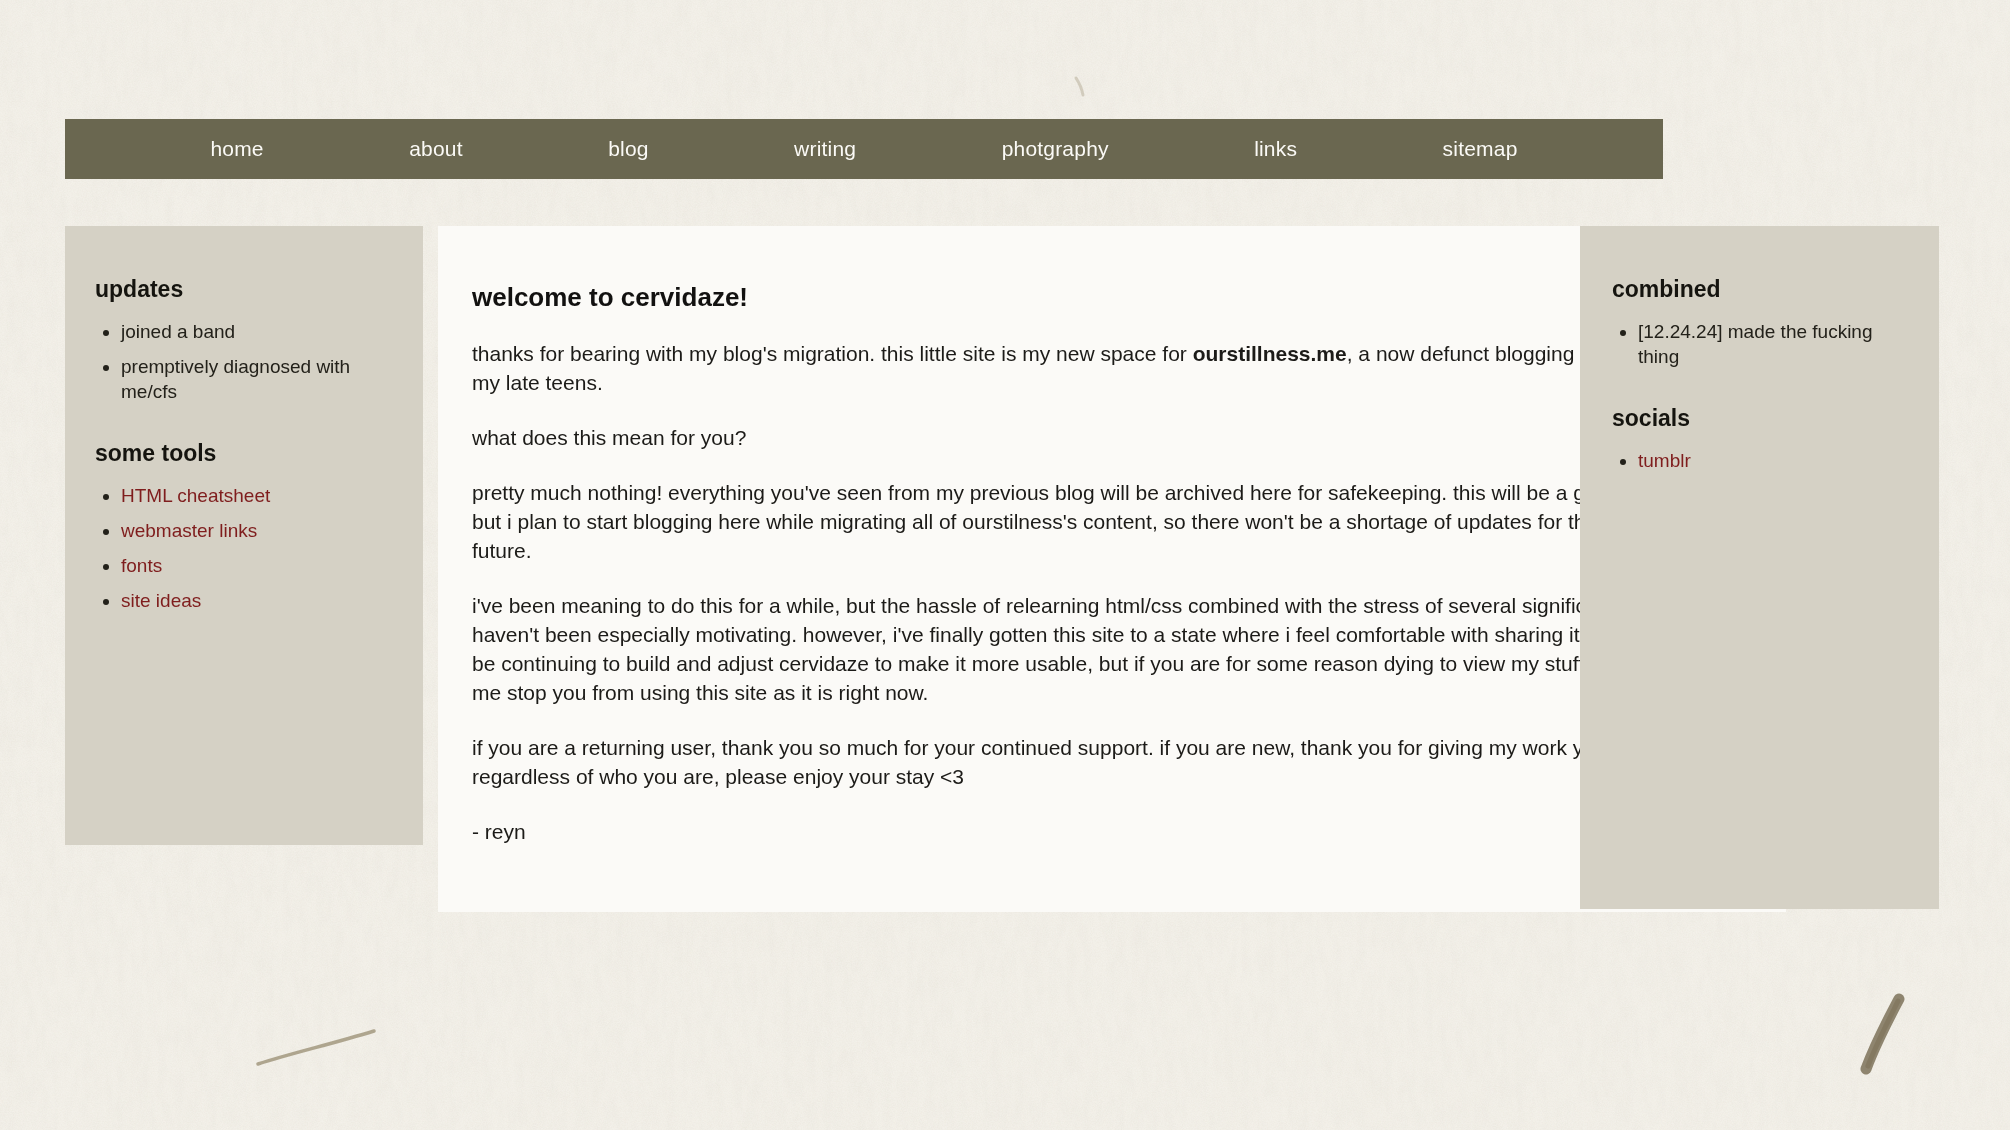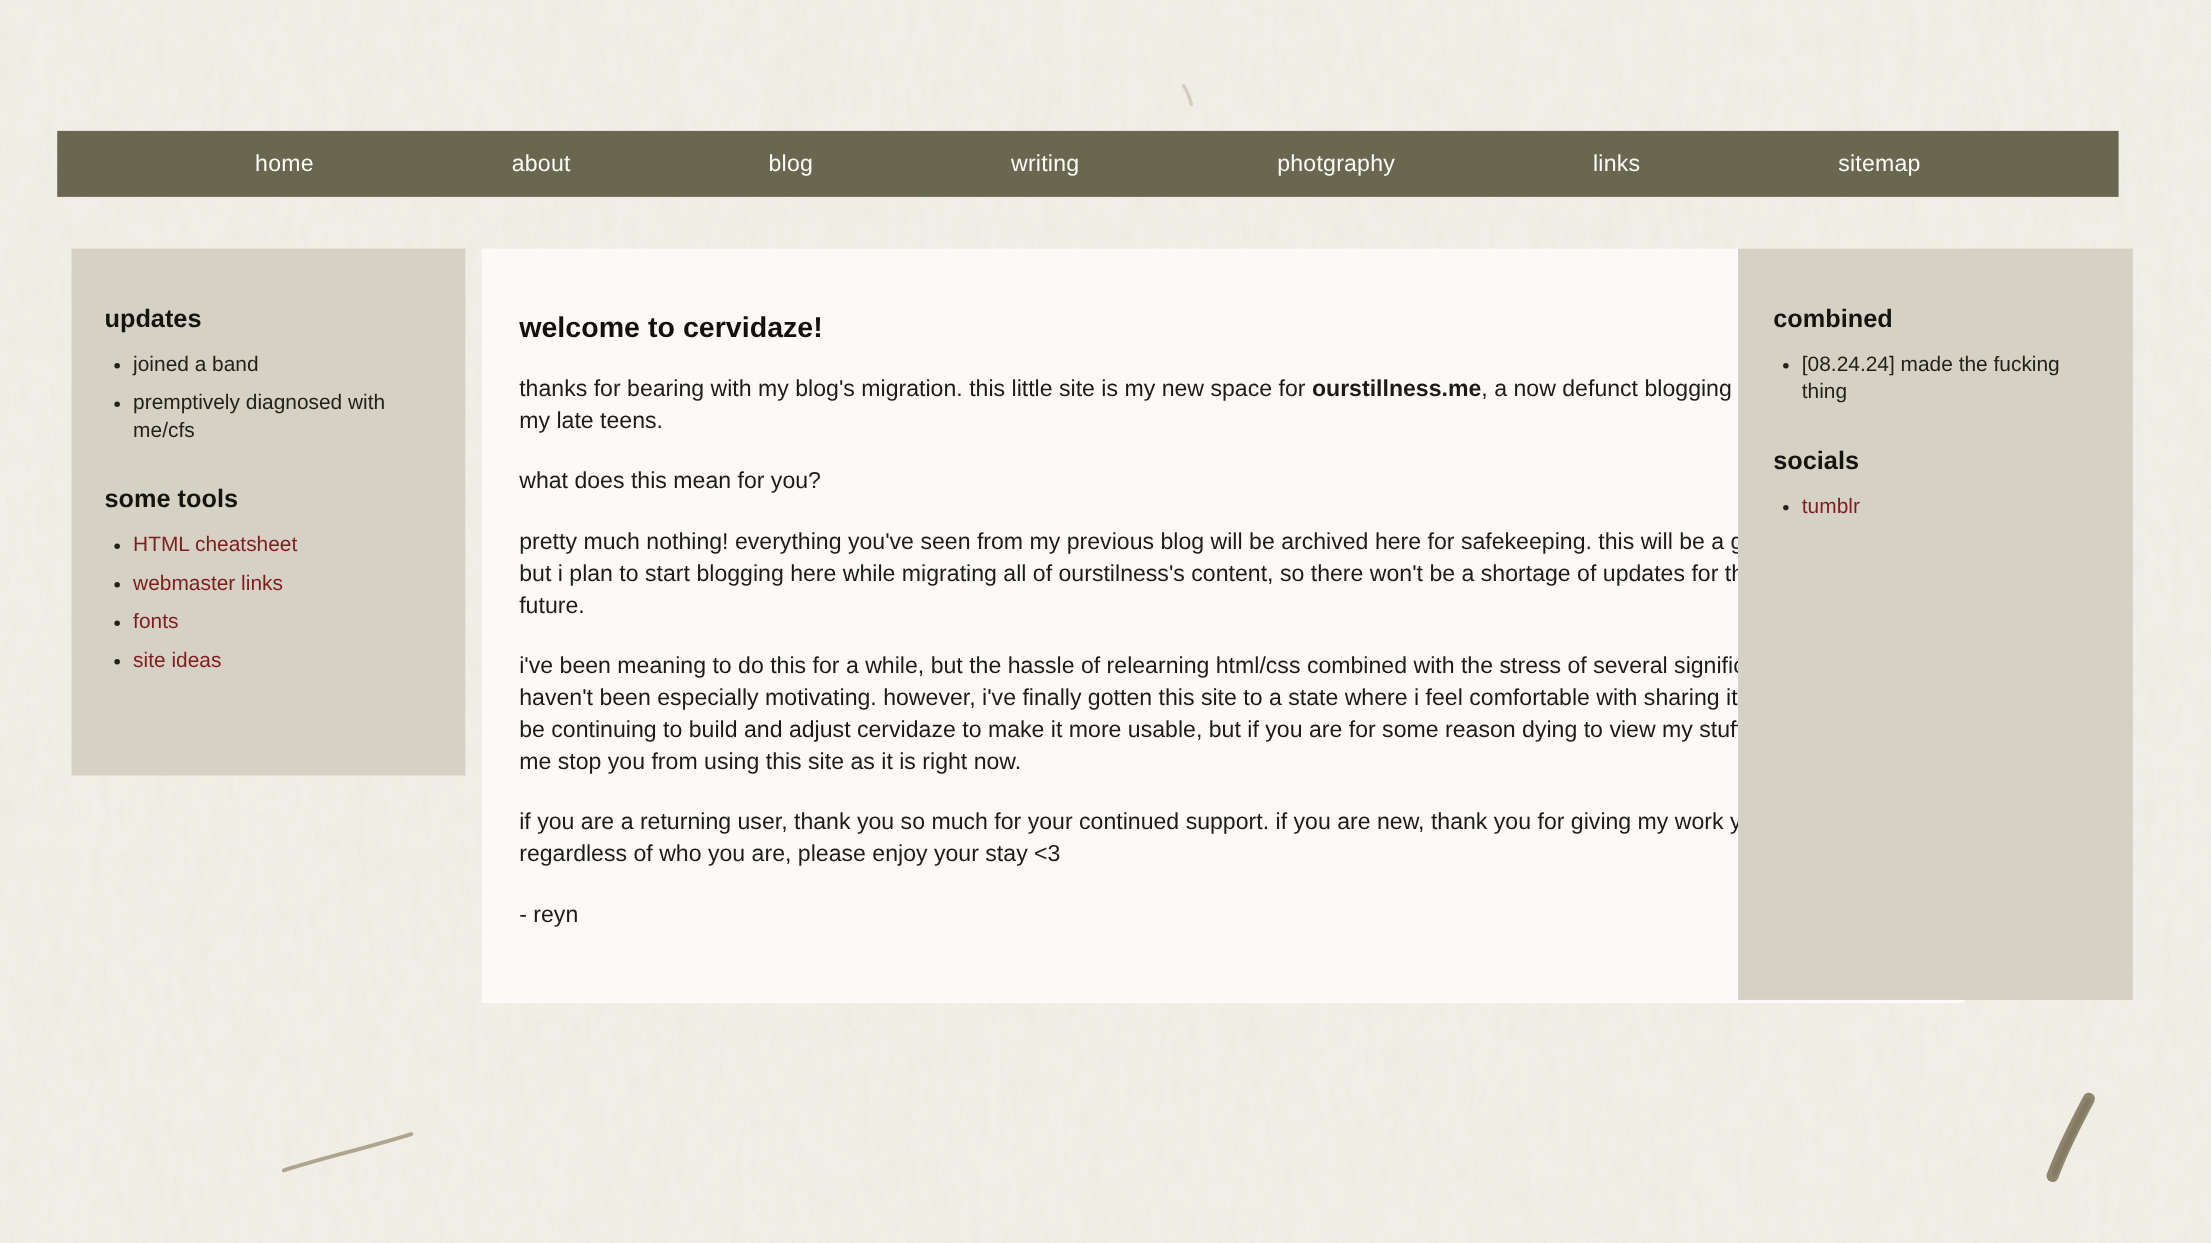--- a/index.html
+++ b/index.html
@@ -7,33 +7,33 @@
   body {
     font-family: "Liberation Sans", sans-serif;
     background: #f0ede5;
     overflow: hidden;
   }
   .canvas { position: relative; width: 2010px; height: 1130px; overflow: hidden; }
   .texture-svg { position: absolute; left: 0; top: 0; z-index: 0; display: block; }
 
   
   .nav {
-    position: absolute; left: 52px; top: 119px; width: 1874px; height: 60px;
+    position: absolute; left: 65px; top: 119px; width: 1598px; height: 60px;
     background: #6a6750; z-index: 2;
     display: flex; justify-content: space-evenly; align-items: center;
   }
   .nav-link {
     color: #fbfaf6; font-size: 21px; text-decoration: none; cursor: pointer;
     letter-spacing: 0.2px;
   }
 
   
   .col { position: absolute; top: 226px; z-index: 1; }
   .sidebar { background: #d5d1c5; color: #201e18; }
-  .sidebar-left  { left: 65px;  width: 358px; height: 479px; padding: 50px 24px 30px 30px; }
+  .sidebar-left  { left: 65px;  width: 358px; height: 619px; padding: 50px 24px 30px 30px; }
   .sidebar-right { left: 1580px; width: 359px; height: 683px; padding: 50px 26px 30px 32px; }
   .main-panel {
     left: 438px; width: 1348px; height: 686px;
     background: #fbfaf7; padding: 56px 34px 40px 34px; color: #1c1b18;
   }
 
   .side-heading {
     font-size: 23px; font-weight: bold; color: #15140f;
     margin: 0 0 6px 0;
   }
@@ -111,21 +111,21 @@
         <p><span>pretty much nothing! everything you've seen from my previous blog will be archived here for safekeeping. this will be a gradual process, but i plan to start blogging here while migrating all of ourstilness's content, so there won't be a shortage of updates for the foreseeable future.</span></p>
         <p><span>i've been meaning to do this for a while, but the hassle of relearning html/css combined with the stress of several significant life events haven't been especially motivating. however, i've finally gotten this site to a state where i feel comfortable with sharing it! i will obviously be continuing to build and adjust cervidaze to make it more usable, but if you are for some reason dying to view my stuff again, don't let me stop you from using this site as it is right now.</span></p>
         <p><span>if you are a returning user, thank you so much for your continued support. if you are new, thank you for giving my work your time. regardless of who you are, please enjoy your stay &lt;3</span></p>
         <p><span>- reyn</span></p>
       </div>
   </main>
 
   <aside class="col sidebar sidebar-right">
       <h2 class="side-heading">combined</h2>
       <ul class="side-list">
-        <li>[08.24.24] made the fucking thing</li>
+        <li>[12.24.24] made the fucking thing</li>
       </ul>
       <h2 class="side-heading">socials</h2>
       <ul class="side-list">
         <li><a class="side-link">tumblr</a></li>
       </ul>
     </aside>
 
 </div>
 
 </body></html>

